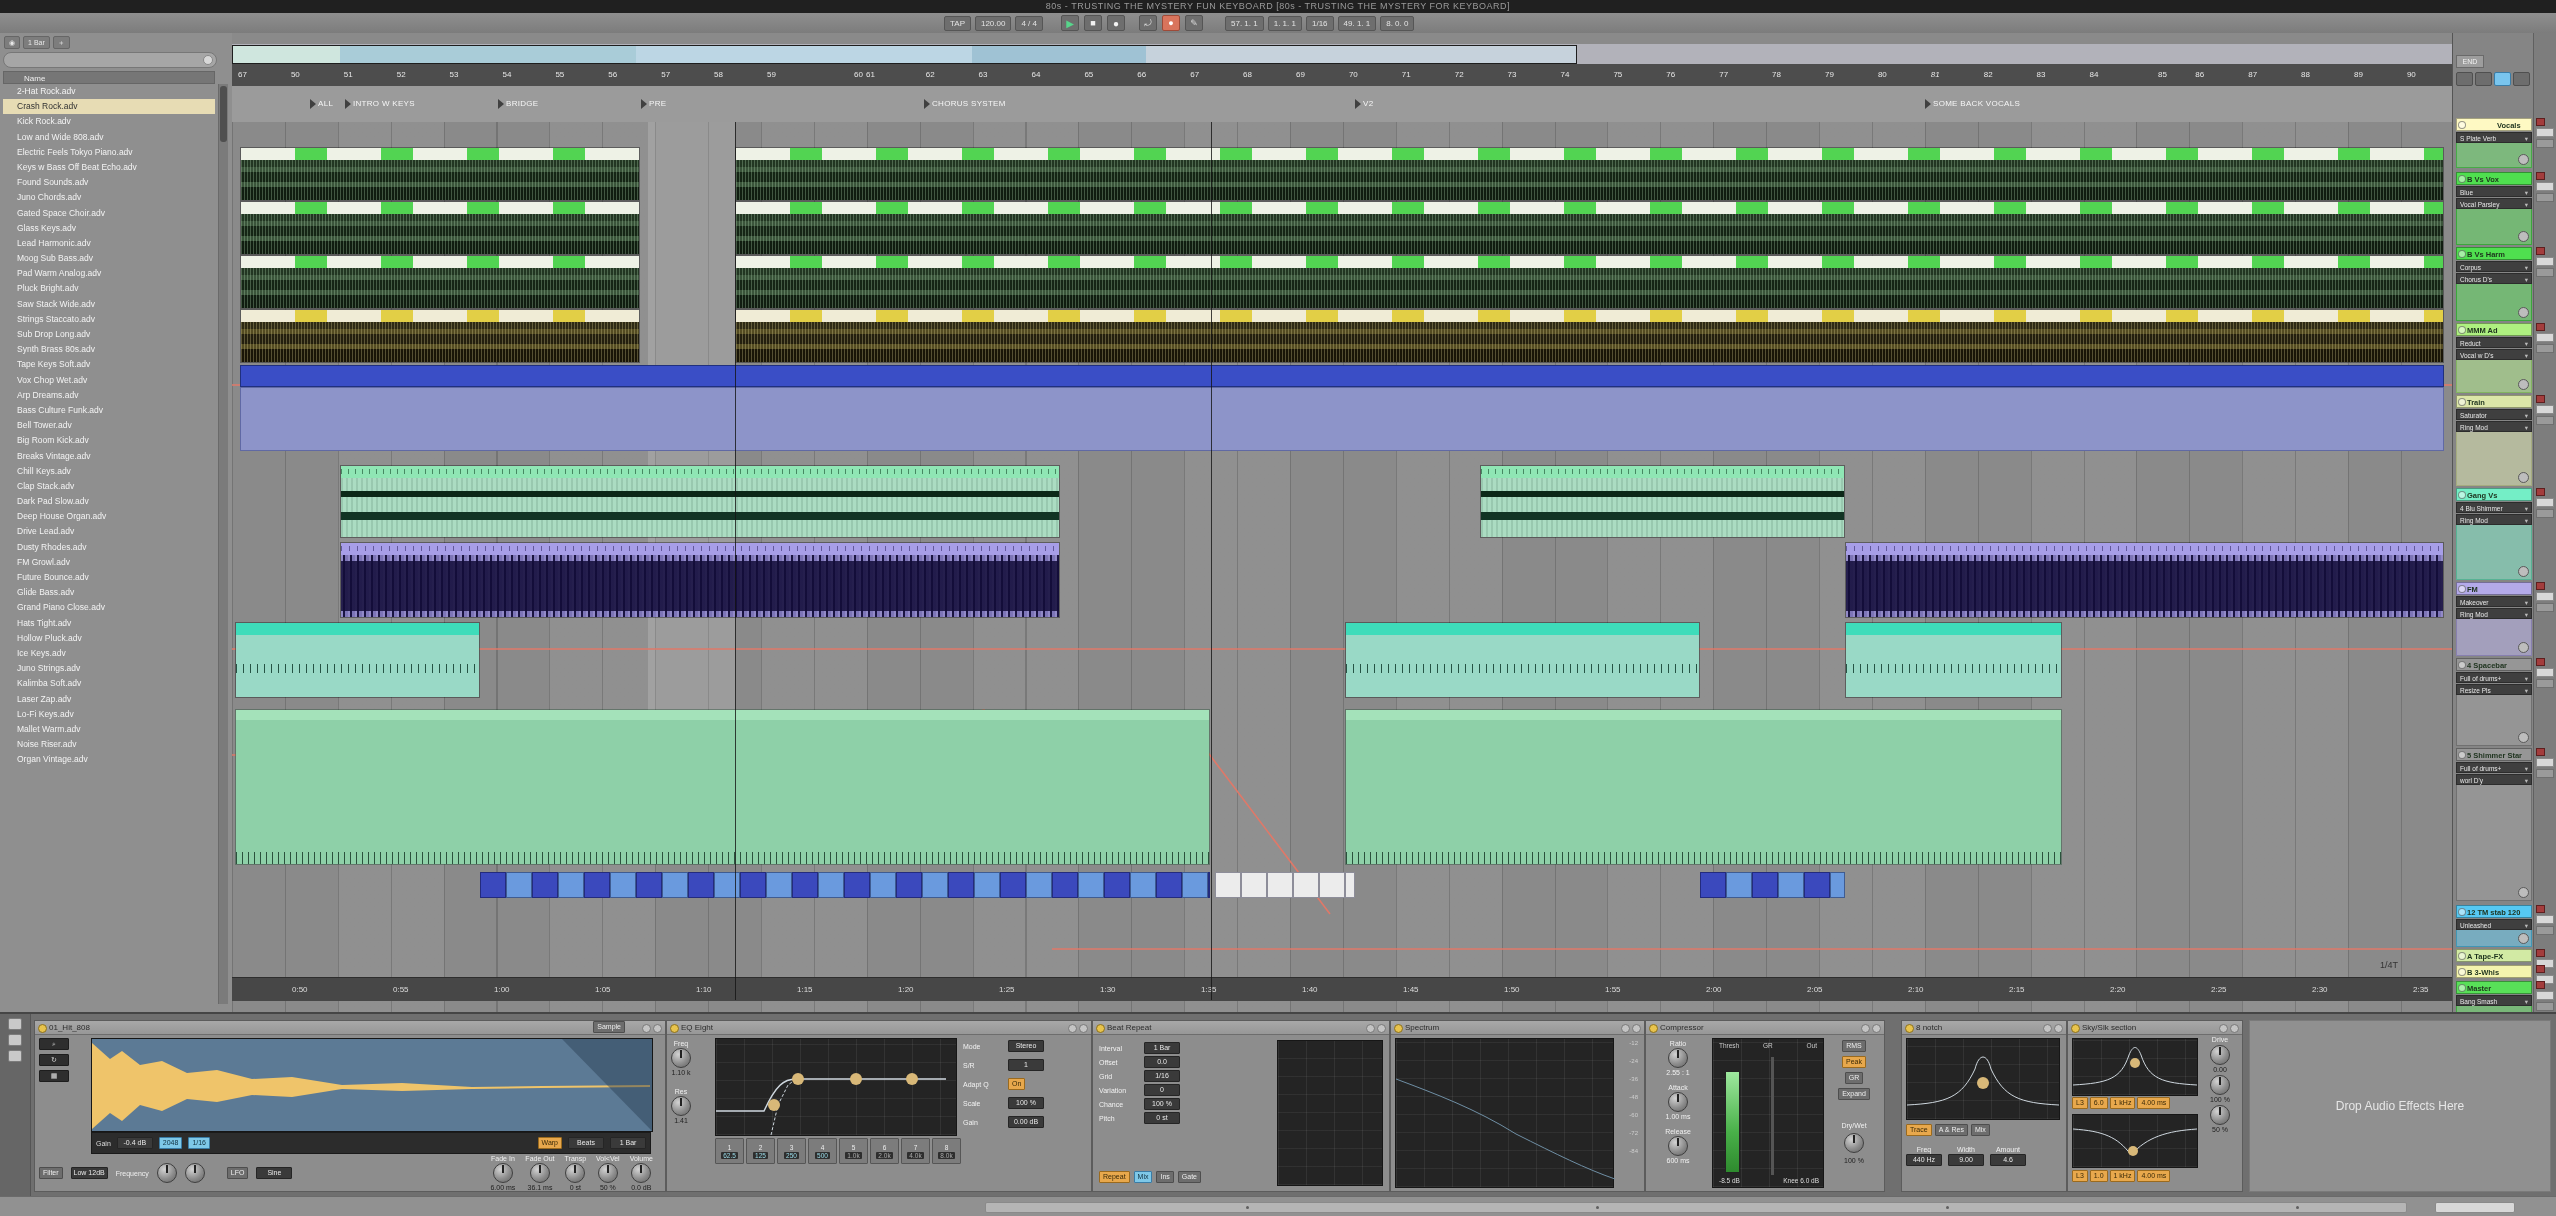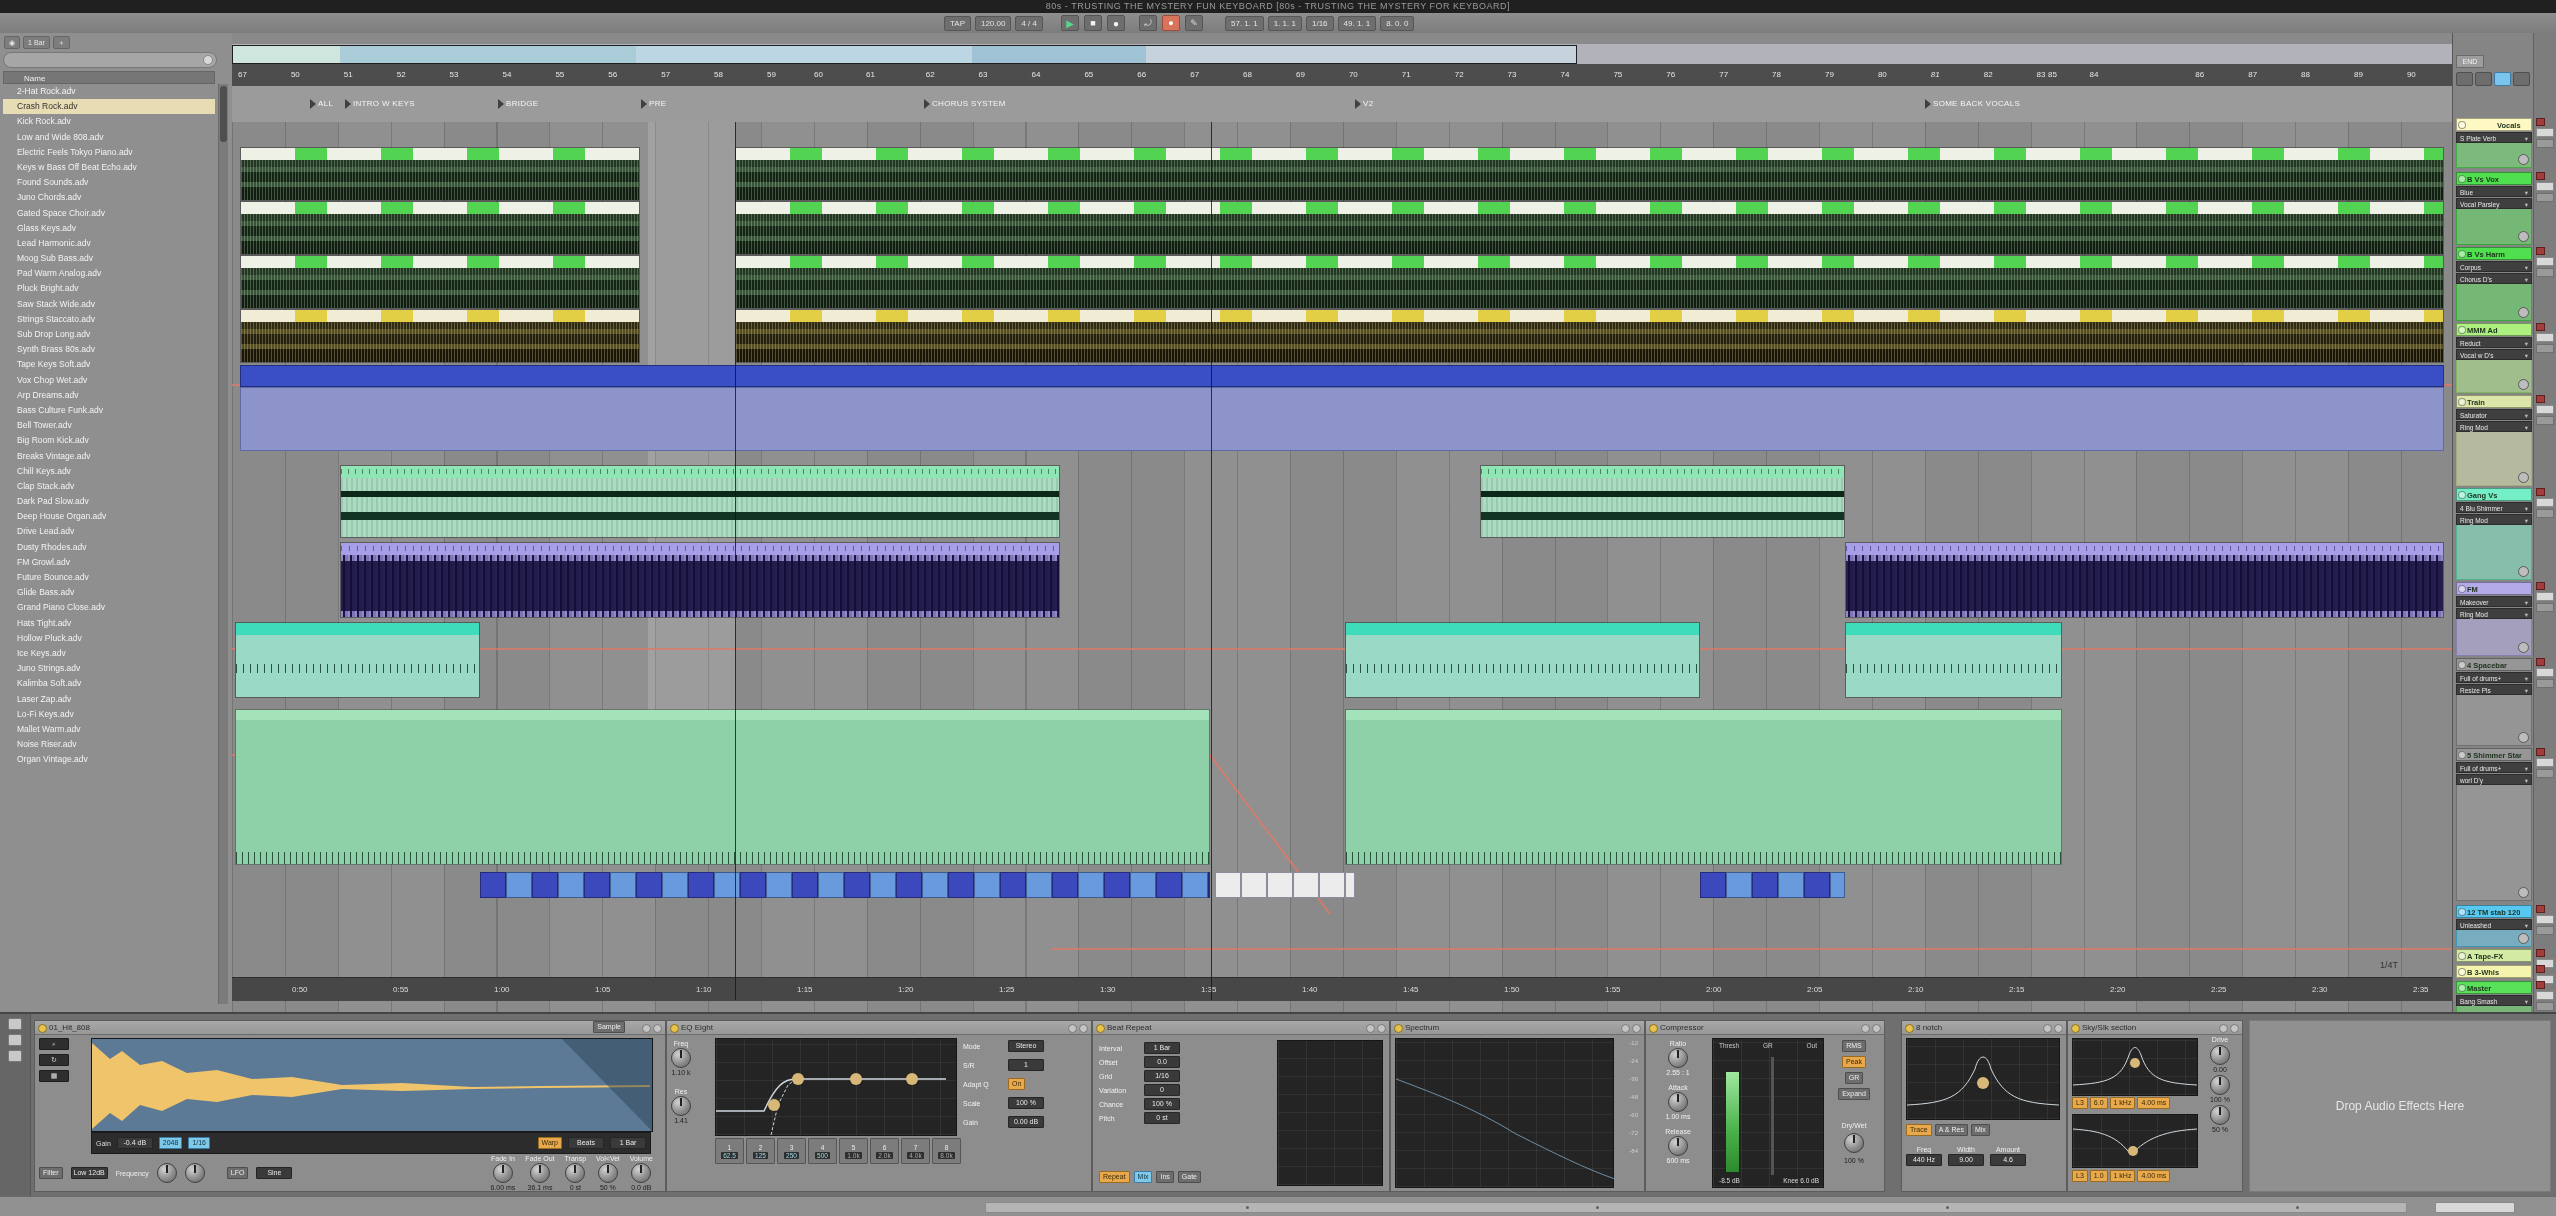--- a/index.html
+++ b/index.html
@@ -276,21 +276,21 @@
         <div class="rnum" style="left: 58.9px;">50</div>
         <div class="rnum" style="left: 111.8px;">51</div>
         <div class="rnum" style="left: 164.7px;">52</div>
         <div class="rnum" style="left: 217.6px;">53</div>
         <div class="rnum" style="left: 270.5px;">54</div>
         <div class="rnum" style="left: 323.4px;">55</div>
         <div class="rnum" style="left: 376.3px;">56</div>
         <div class="rnum" style="left: 429.2px;">57</div>
         <div class="rnum" style="left: 482.1px;">58</div>
         <div class="rnum" style="left: 535px;">59</div>
-        <div class="rnum" style="left: 574px; padding-left: 8px;">60</div>
+        <div class="rnum" style="left: 614px; padding-left: 8px;">60</div>
         <div class="rnum" style="left: 634px;">61</div>
         <div class="rnum" style="left: 693.7px;">62</div>
         <div class="rnum" style="left: 746.6px;">63</div>
         <div class="rnum" style="left: 799.5px;">64</div>
         <div class="rnum" style="left: 852.4px;">65</div>
         <div class="rnum" style="left: 905.3px;">66</div>
         <div class="rnum" style="left: 958.2px;">67</div>
         <div class="rnum" style="left: 1011.1px;">68</div>
         <div class="rnum" style="left: 1064px;">69</div>
         <div class="rnum" style="left: 1116.9px;">70</div>
@@ -301,21 +301,21 @@
         <div class="rnum" style="left: 1381.4px;">75</div>
         <div class="rnum" style="left: 1434.3px;">76</div>
         <div class="rnum" style="left: 1487.2px;">77</div>
         <div class="rnum" style="left: 1540.1px;">78</div>
         <div class="rnum" style="left: 1593px;">79</div>
         <div class="rnum" style="left: 1645.9px;">80</div>
         <div class="rnum" style="left: 1698.8px; font-style: italic;">81</div>
         <div class="rnum" style="left: 1751.7px;">82</div>
         <div class="rnum" style="left: 1804.6px;">83</div>
         <div class="rnum" style="left: 1857.5px;">84</div>
-        <div class="rnum" style="left: 1816px;">85</div>
+        <div class="rnum" style="left: 1926px;">85</div>
         <div class="rnum" style="left: 1963.3px;">86</div>
         <div class="rnum" style="left: 2016.2px;">87</div>
         <div class="rnum" style="left: 2069.1px;">88</div>
         <div class="rnum" style="left: 2122px;">89</div>
         <div class="rnum" style="left: 2174.9px;">90</div>
       </div>
     <div id="locators" class="abs">
         <div class="loc" style="left: 78px;">
           <div class="tri"></div>
           <div class="ltx">ALL</div>

